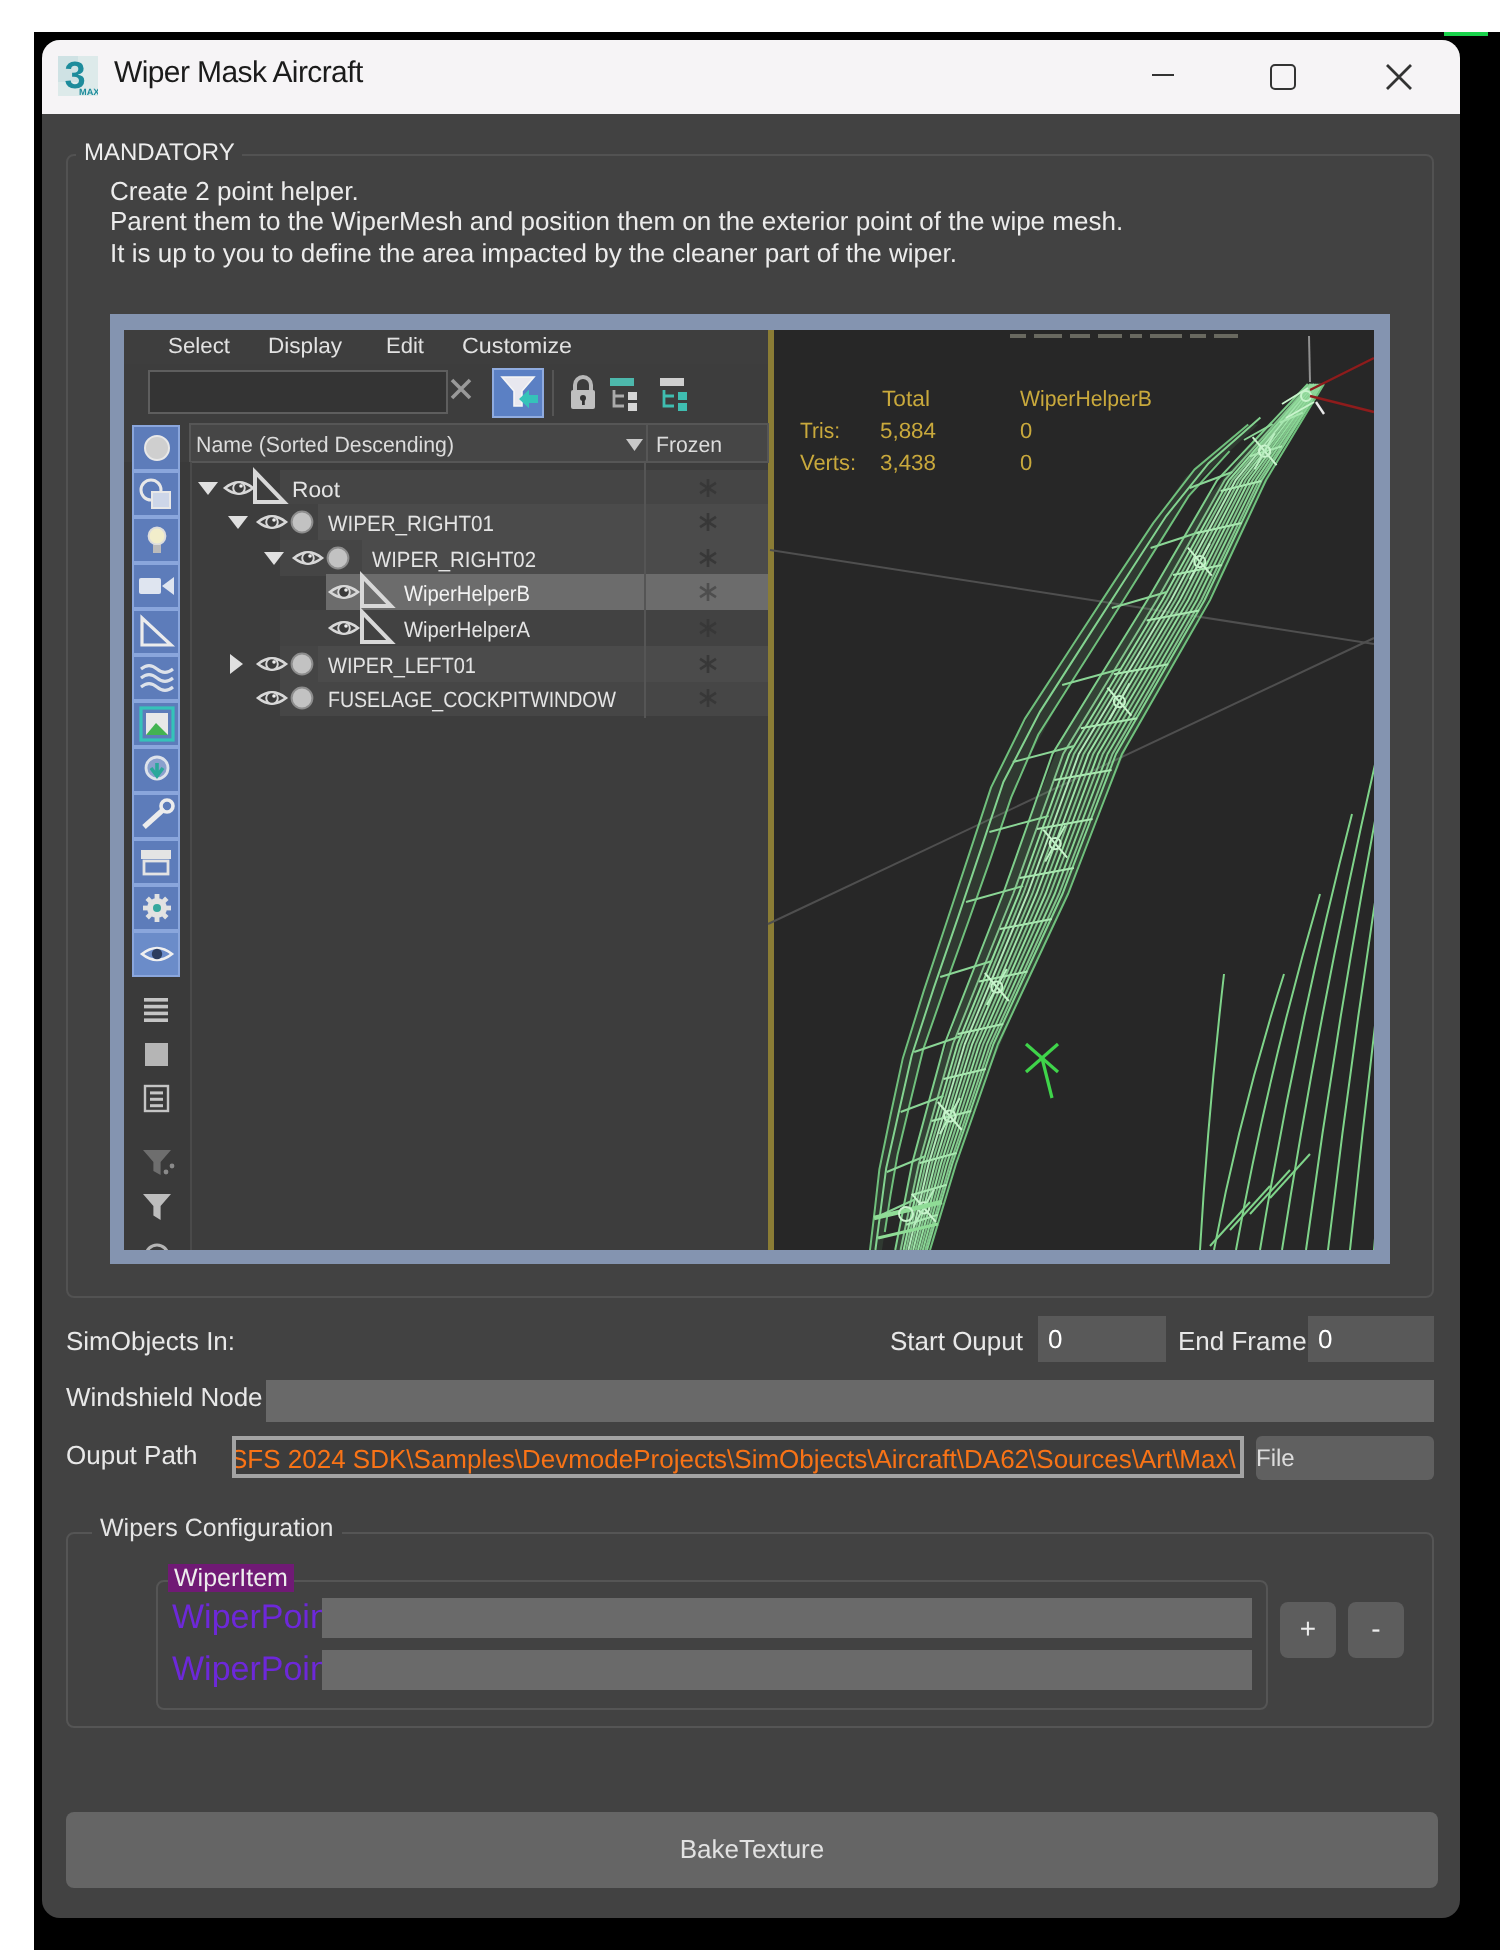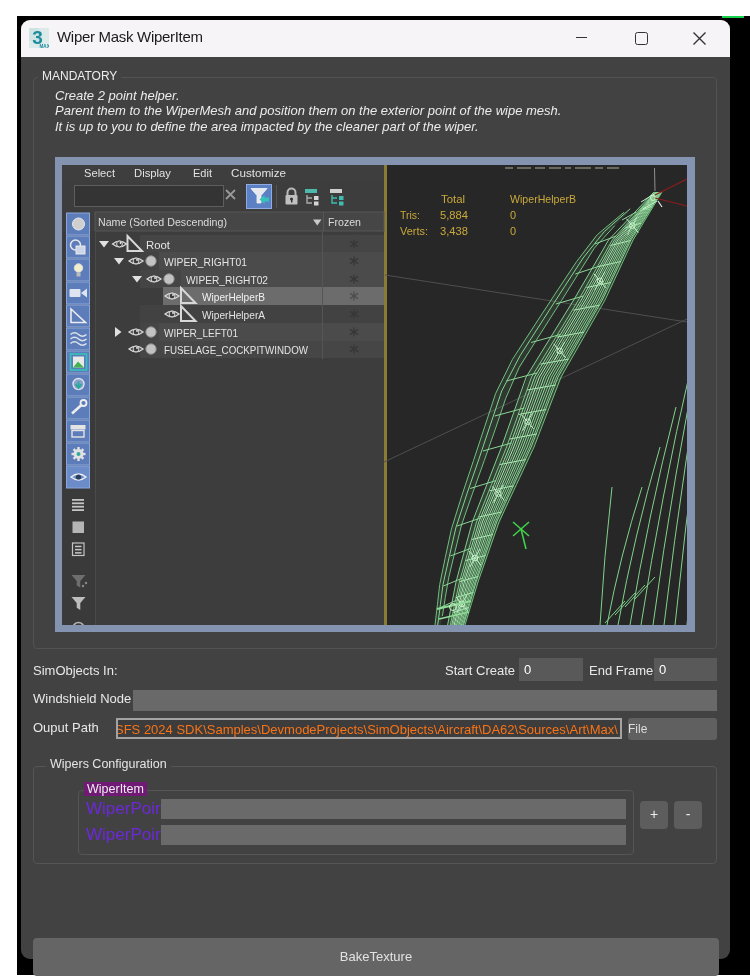--- a/index.html
+++ b/index.html
@@ -9,48 +9,48 @@
 #greendash { left:722px; top:16px; width:22px; height:2px; background:#19d24b; }
 #win { left:21px; top:20px; width:709px; height:939px; background:#424242; border-radius:9px; }
 #titlebar { left:21px; top:20px; width:709px; height:37px; background:#f6f4f6; border-radius:9px 9px 0 0; }
 #title { left:57px; top:27.5px; font-size:15px; letter-spacing:-0.3px; color:#1b1b1b; }
 #btnmin { left:576px; top:37px; width:11px; height:0; border-top:1.6px solid #333; }
 #btnmax { left:635px; top:31.5px; width:13px; height:13px; border:1.5px solid #333; border-radius:2.5px; }
 .lbl { color:#e8e8e8; font-size:13px; white-space:nowrap; }
 .lbl2 { color:#6d28d9; font-size:17px; white-space:nowrap; }
 #grpmand { left:33px; top:77px; width:684px; height:572px; border:1px solid #525252; border-radius:4px; }
 #lblmand { left:38px; top:69px; background:#424242; padding:0 4px; font-size:12px; color:#ededed; }
-.instr { left:55px; color:#ececec; font-size:13px;font-style:italic; }
+.instr { left:55px; color:#ececec; font-size:13px; }
 .dfield { background:#595959; color:#fff; font-size:13px; padding-left:5px; }
 #fld_start { left:519px; top:658px; width:64px; height:23px; line-height:23px; }
 #fld_end { left:654px; top:658px; width:63px; height:23px; line-height:23px; }
 #fld_wind { left:133px; top:690px; width:584px; height:21px; background:#696969; }
 #fld_path { left:116px; top:718px; width:506px; height:21px; background:#3c3c3c; border:2px solid #a3a3a3; color:#f97316; font-size:13px; line-height:19px; white-space:nowrap; overflow:hidden; }
 #btn_file { left:628px; top:718px; width:89px; height:22px; background:#606060; border-radius:3px; color:#dcdcdc; font-size:12px; line-height:22px; text-align:left; }
 #grpwip { left:33px; top:766px; width:684px; height:98px; border:1px solid #555; border-radius:4px; }
 #lblwip { left:46px; top:757px; background:#424242; padding:0 4px; font-size:12.5px; color:#e5e5e5; }
 #grpitem { left:78px; top:790px; width:556px; height:65px; border:1px solid #555; border-radius:4px; }
 #lblitem { left:84px; top:782px; background:#701a75; padding:0 3px; font-size:12.5px; color:#ededed; }
 .pfield { left:161px; width:465px; height:20px; background:#6a6a6a; }
 .pmbtn { width:28px; height:28px; background:#5d5d5d; border-radius:4px; color:#ececec; font-size:14px; text-align:center; line-height:26px; }
-#btn_bake { left:33px; top:906px; width:686px; height:38px; background:#656565; border-radius:4px; color:#e2e2e2; font-size:13px; text-align:center; line-height:38px;margin-top:32px; }
+#btn_bake { left:33px; top:906px; width:686px; height:38px; background:#656565; border-radius:4px; color:#e2e2e2; font-size:13px; text-align:center; line-height:38px; }
 </style>
 </head>
 <body>
 <div class="abs" id="backdrop"></div>
 <div class="abs" id="greendash"></div>
 <div class="abs" id="win"></div>
 <div class="abs" id="titlebar"></div>
 <svg class="abs" style="left:29px;top:28px" width="20" height="20" viewBox="0 0 20 20">
   <rect x="0" y="0" width="20" height="20" fill="#ddeaea"></rect>
   <rect x="0" y="0" width="10" height="13" fill="#cfe2e4"></rect>
   <text x="3.2" y="16" font-size="19" font-weight="bold" fill="#1d8c9c" font-family="Liberation Sans,sans-serif">3</text>
   <text x="10.5" y="19.5" font-size="4.6" font-weight="bold" fill="#1d8c9c" font-family="Liberation Sans,sans-serif">MAX</text>
 </svg>
-<div class="abs" id="title">Wiper Mask WiperItem</div>
+<div class="abs" id="title">Wiper Mask Aircraft</div>
 <div class="abs" id="btnmin"></div>
 <div class="abs" id="btnmax"></div>
 <svg class="abs" style="left:692px;top:31px" width="15" height="15" viewBox="0 0 15 15">
   <path d="M1.5,1.5 L13.5,13.5 M13.5,1.5 L1.5,13.5" stroke="#333" stroke-width="1.4"></path>
 </svg>
 <div class="abs" id="grpmand"></div>
 <div class="abs lbl" id="lblmand">MANDATORY</div>
 <div class="abs instr" style="top:87.5px">Create 2 point helper.</div>
 <div class="abs instr" style="top:103px">Parent them to the WiperMesh and position them on the exterior point of the wipe mesh.</div>
 <div class="abs instr" style="top:118.5px">It is up to you to define the area impacted by the cleaner part of the wiper.</div>
@@ -355,21 +355,21 @@
       <text x="345" y="78" textLength="28" lengthAdjust="spacingAndGlyphs">Verts:</text>
       <text x="385" y="78" textLength="28" lengthAdjust="spacingAndGlyphs">3,438</text>
       <text x="455" y="78">0</text>
     </g>
 <rect x="0" y="0" width="640" height="8" fill="#8494b0"></rect>
 <rect x="0" y="0" width="7" height="475" fill="#8494b0"></rect>
 <rect x="632" y="0" width="8" height="475" fill="#8494b0"></rect>
 <rect x="0" y="468" width="640" height="7" fill="#8494b0"></rect>
   </svg>
 <div class="abs lbl" style="left:33px;top:663px">SimObjects In:</div>
-<div class="abs lbl" style="left:445px;top:663px">Start Create</div>
+<div class="abs lbl" style="left:445px;top:663px">Start Ouput</div>
 <div class="abs dfield" id="fld_start">0</div>
 <div class="abs lbl" style="left:589px;top:663px">End Frame</div>
 <div class="abs dfield" id="fld_end">0</div>
 <div class="abs lbl" style="left:33px;top:691px">Windshield Node</div>
 <div class="abs" id="fld_wind"></div>
 <div class="abs lbl" style="left:33px;top:720px">Ouput Path</div>
 <div class="abs" id="fld_path"><span style="margin-left:-3px">SFS 2024 SDK\Samples\DevmodeProjects\SimObjects\Aircraft\DA62\Sources\Art\Max\</span></div>
 <div class="abs" id="btn_file">File</div>
 <div class="abs" id="grpwip"></div>
 <div class="abs lbl" id="lblwip">Wipers Configuration</div>

